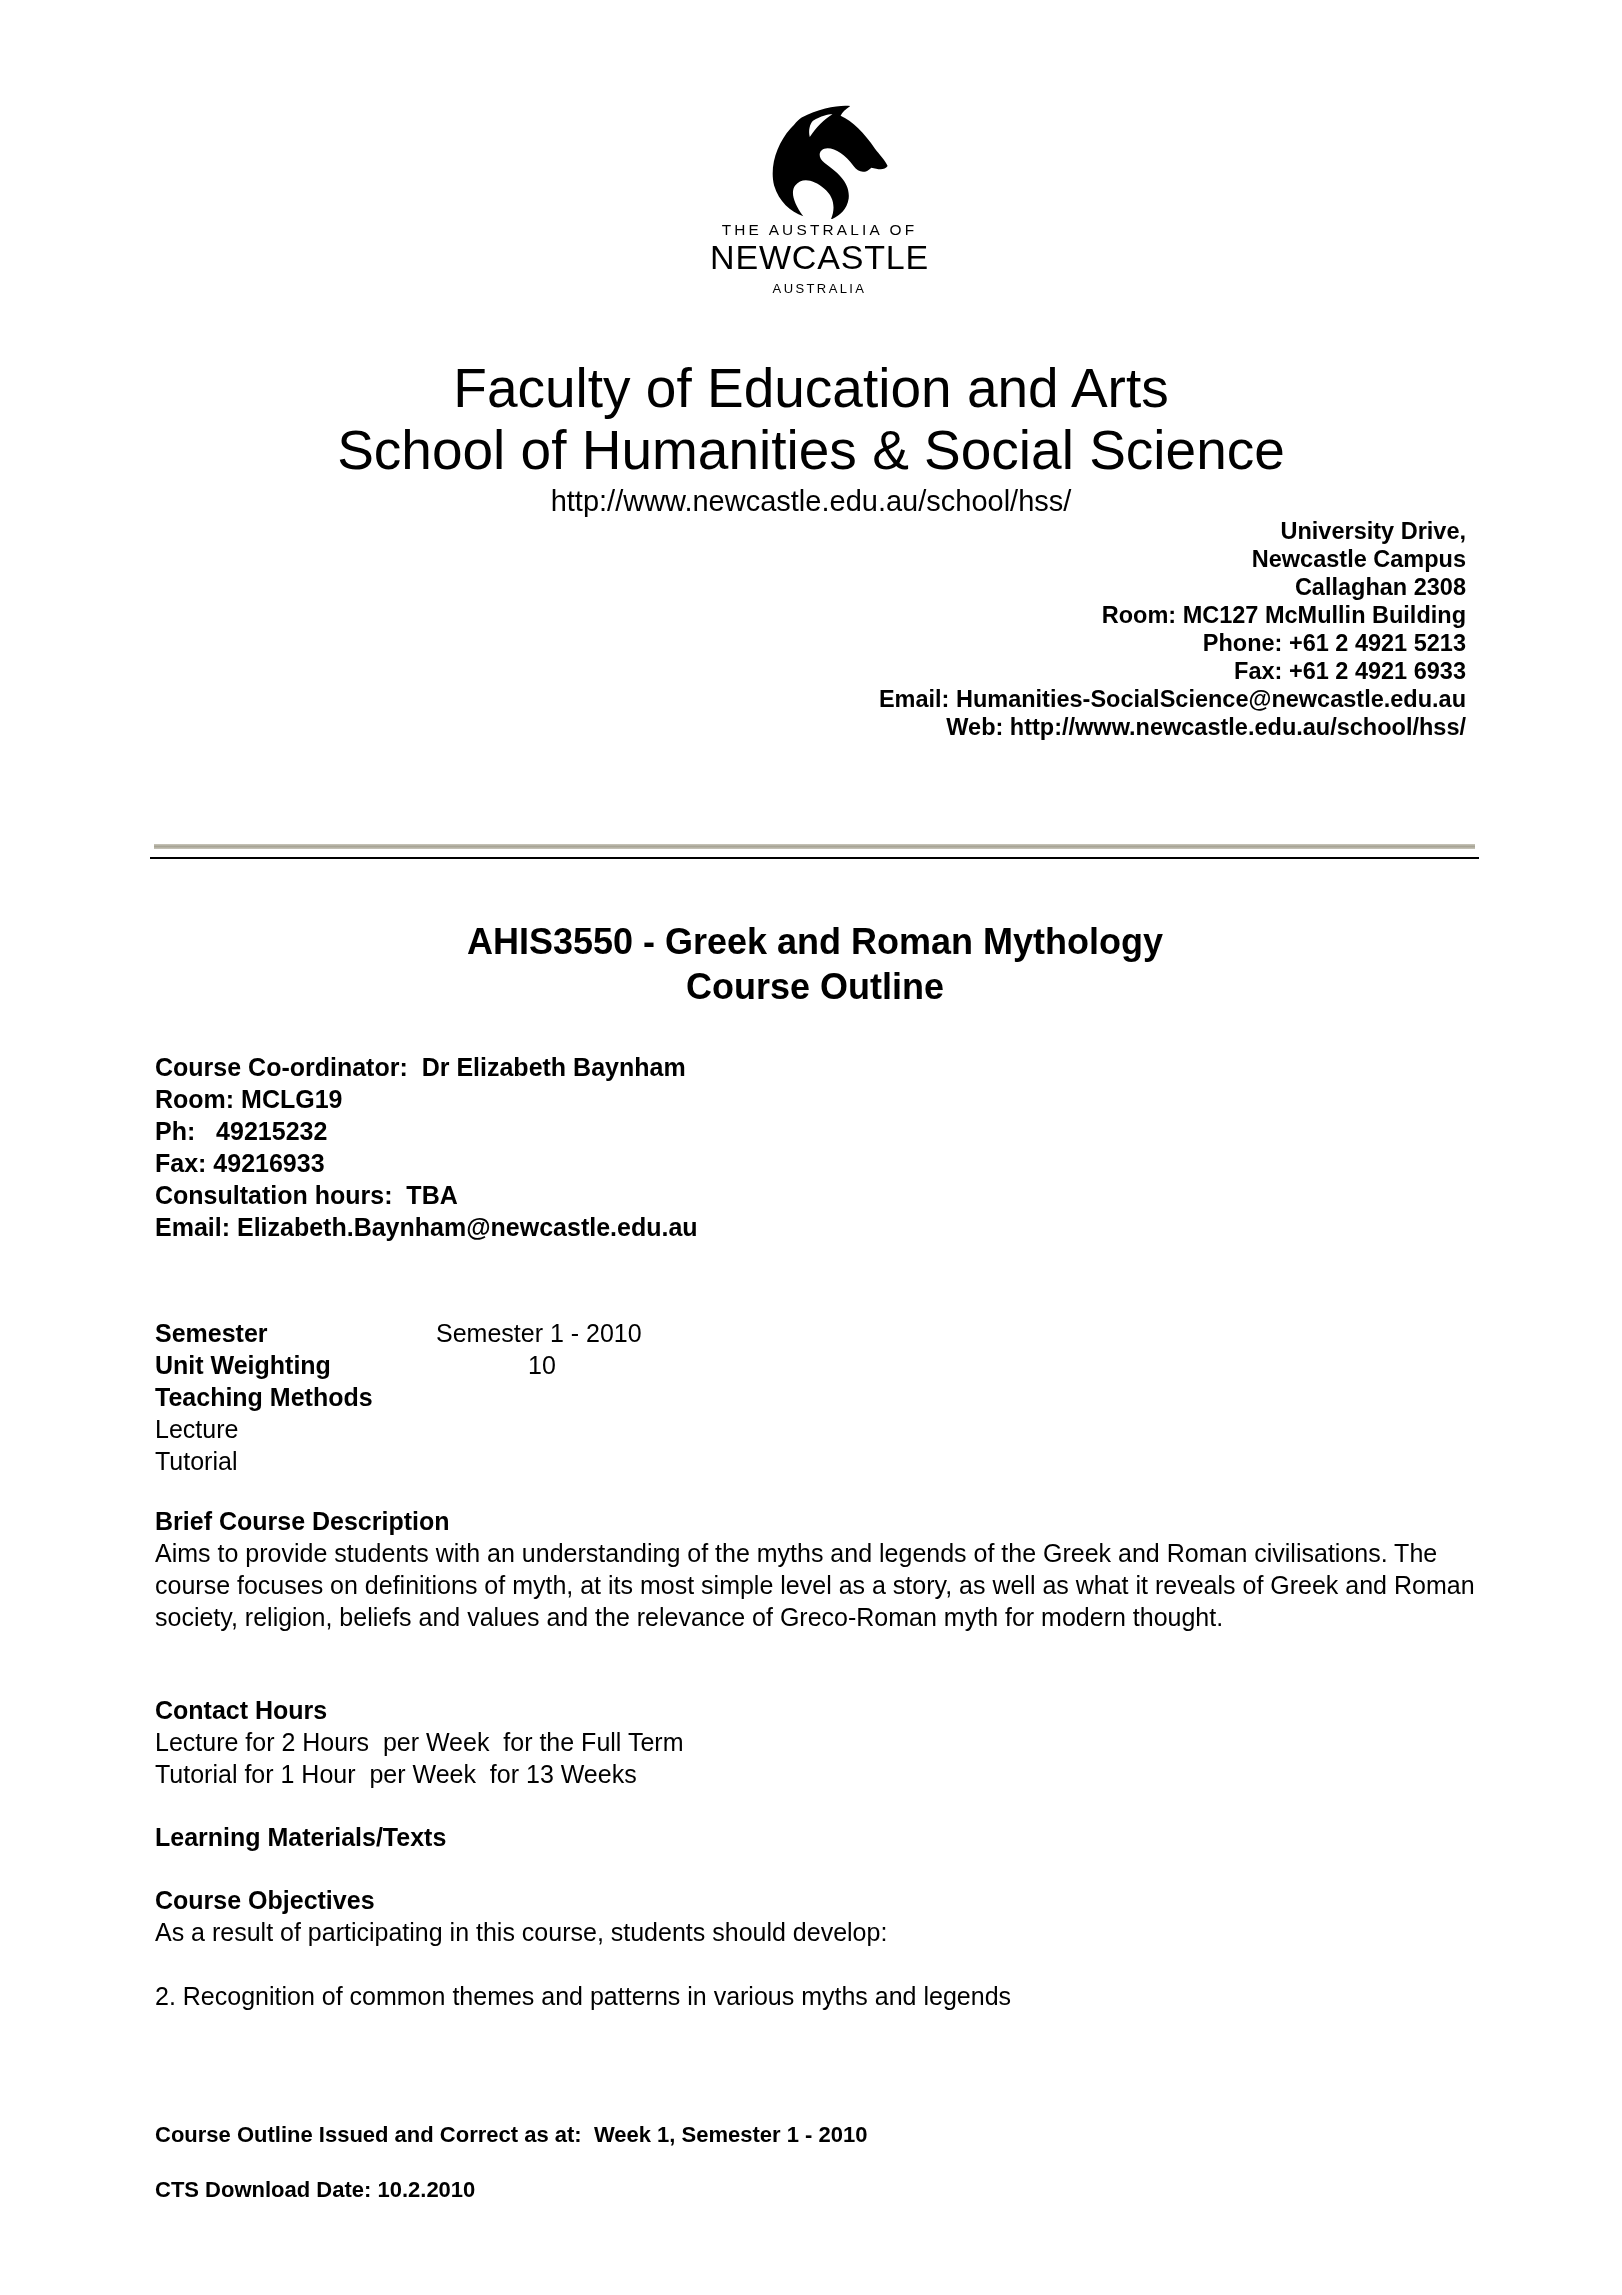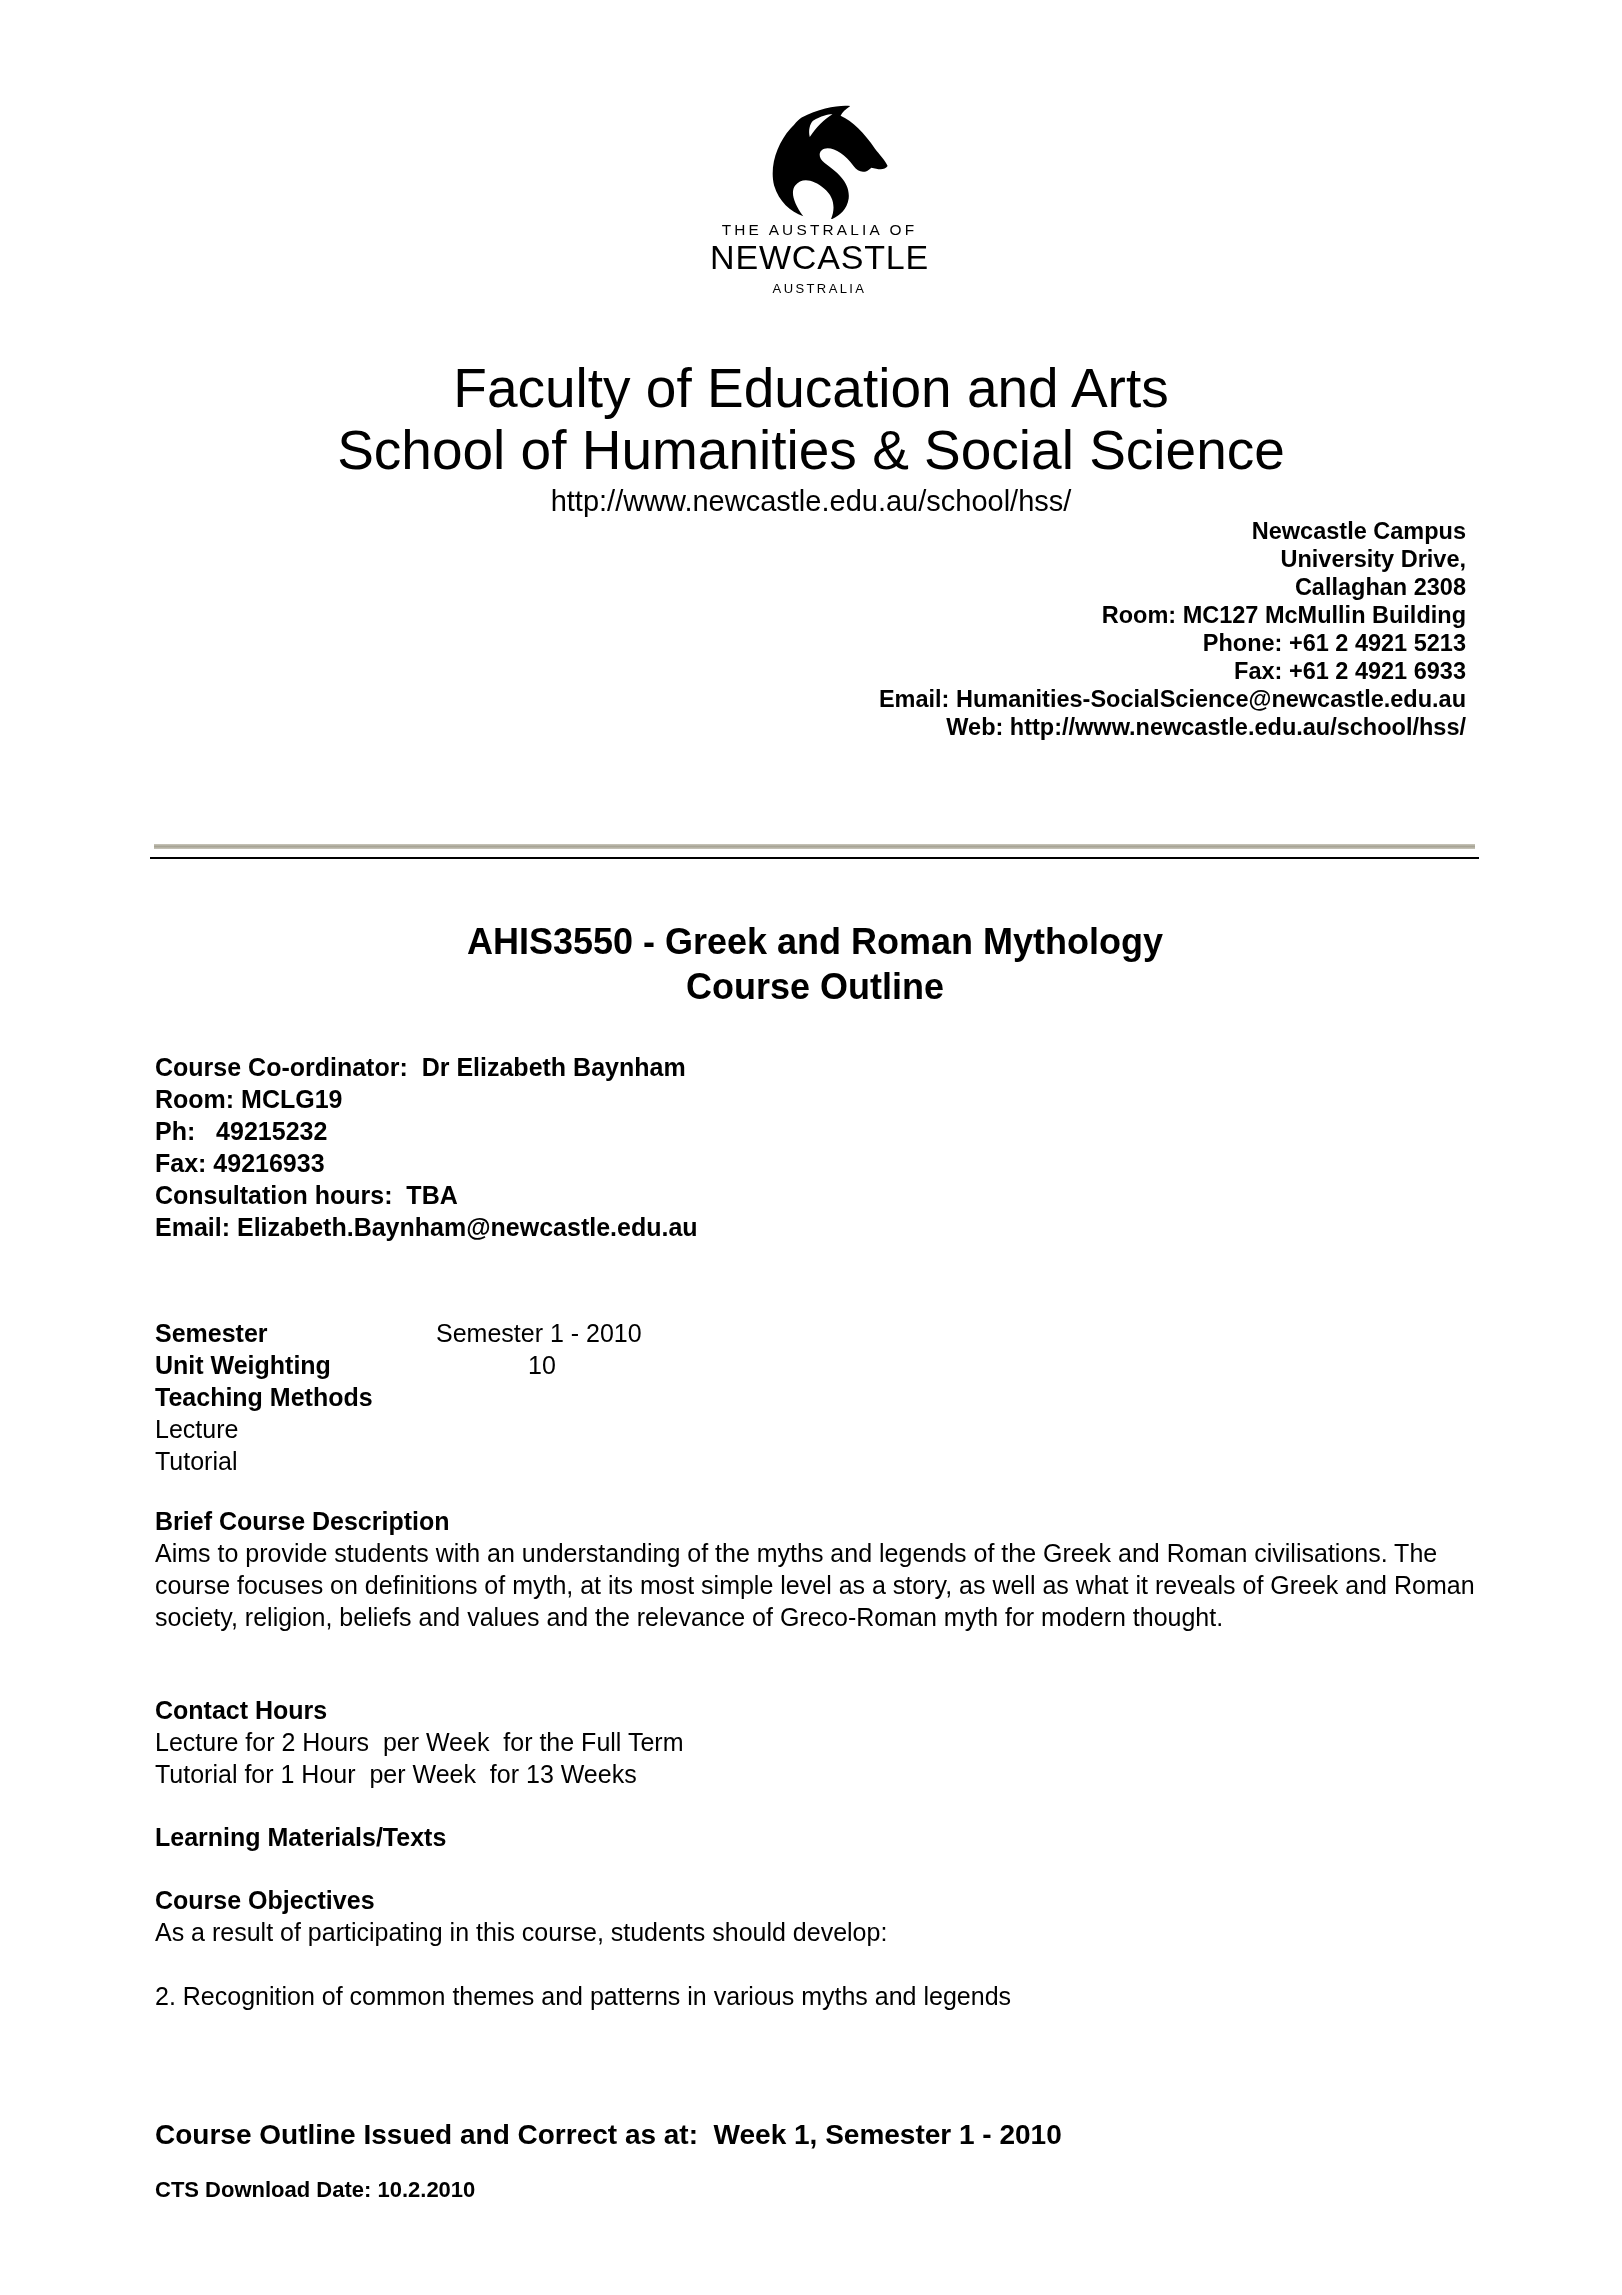--- a/index.html
+++ b/index.html
@@ -39,21 +39,21 @@
     .meta-row { position: relative; height: 32px; white-space: nowrap; }
     .meta-val { position: absolute; }
     .meta { top: 1317px; }
 
     .desc { top: 1505px; width: 1330px; }
     .contact { top: 1694px; }
     .learning { top: 1821px; }
     .objectives { top: 1884px; width: 1330px; }
     .obj-item { margin-top: 32px; }
 
-    .issued { left: 155px; top: 2121px; font-weight: bold; font-size: 28px; line-height: 27.6px; }
+    .issued { left: 155px; top: 2121px; font-weight: bold; font-size: 22px; line-height: 27.6px; }
     .cts { left: 155px; top: 2176px; font-weight: bold; font-size: 22px; line-height: 27.6px; }
   </style>
 </head>
 <body>
 
 <div class="abs logo">
   <svg width="227" height="118" viewBox="0 0 280 145">
 
     <path fill="#000" d="M118,20 C140,8 168,4 178,6 C172,10 168,14 166,18
       C180,24 196,40 208,58 C214,66 222,74 224,80 C220,86 212,84 204,82
@@ -66,22 +66,22 @@
   <div class="logo-t1">THE AUSTRALIA OF</div>
   <div class="logo-t2">NEWCASTLE</div>
   <div class="logo-t3">AUSTRALIA</div>
 </div>
 
 <div class="abs faculty">Faculty of Education and Arts</div>
 <div class="abs school">School of Humanities &amp; Social Science</div>
 <div class="abs url">http://www.newcastle.edu.au/school/hss/</div>
 
 <div class="abs address">
+  <div>University Drive,</div>
   <div>Newcastle Campus</div>
-  <div>University Drive,</div>
   <div>Callaghan 2308</div>
   <div>Room: MC127 McMullin Building</div>
   <div>Phone: +61 2 4921 5213</div>
   <div>Fax: +61 2 4921 6933</div>
   <div>Email: Humanities-SocialScience@newcastle.edu.au</div>
   <div>Web: http://www.newcastle.edu.au/school/hss/</div>
 </div>
 
 <div class="abs rule-gray"></div>
 <div class="abs rule-black"></div>

